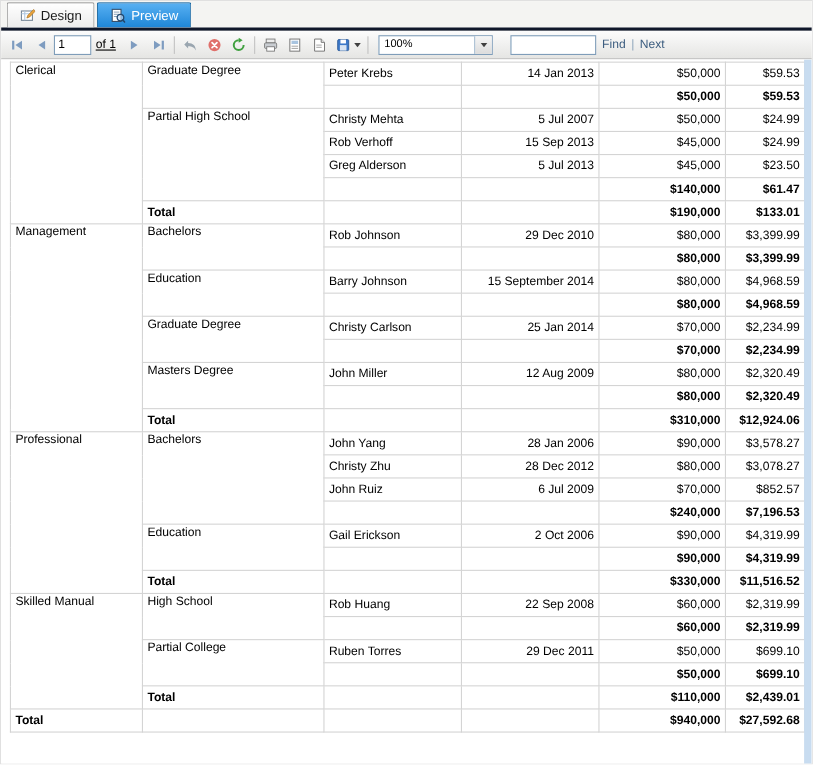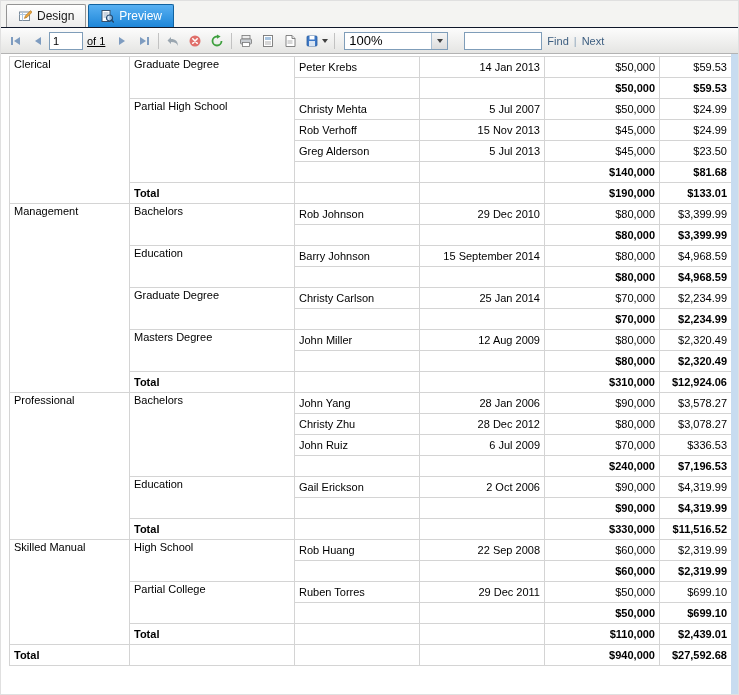--- a/index.html
+++ b/index.html
@@ -1,35 +1,35 @@
 <!DOCTYPE html>
 <html style="--subtotal-bg: #98A8C8; --total-bg: #AFEBEB; --grand-total-bg: #DDA0DD; --active-tab: #1E86D8; --gutter: #C8DCF0;"><head>
 <meta charset="utf-8">
 <style>
   * { margin:0; padding:0; box-sizing:border-box; }
   html,body { background:#fff; }
   body { font-family:"Liberation Sans", sans-serif; }
   .viewer { width:739px; height:695px; overflow:hidden; background:#fff; position:relative; border:1px solid #E0E0E0; }
 
   
-  .tabstrip { height:27px; background:#F4F4F2; display:flex; align-items:flex-end; padding-left:5px; gap:2px; border-bottom:1px solid #0f172a; }
+  .tabstrip { height:27px; background:#F4F4F2; display:flex; align-items:flex-end; padding-left:5px; gap:2px; border-bottom:3px solid #0f172a; }
   .tab { display:inline-flex; align-items:center; gap:5px; height:23px; padding:0 11px; font-size:12px; color:#1a1a1a;
          border:1px solid #949494; border-bottom:none; border-radius:2px 2px 0 0;
          background:linear-gradient(#FFFFFF,#ECECEC); cursor:default; }
   .tab.active { background:linear-gradient(#58B0F2,#1E86D8); border-color:#11629F; color:#fff; }
 
   
   .toolbar { height:26px; background:linear-gradient(#FCFCFC,#E5E5E3); border-bottom:1px solid #B3B3B3; display:flex; align-items:center; padding:0 4px; }
   .tbtn { width:22px; height:22px; display:flex; align-items:center; justify-content:center; border-radius:2px; flex:0 0 auto; }
   .tbtn.wide { width:30px; }
   .sep { width:1px; height:16px; background:#C2C2C2; margin:0 3px; flex:0 0 auto; }
   .page-input { width:34px; height:18px; border:1px solid #7F9DB9; font:11px "Liberation Sans",sans-serif; padding-left:3px; background:#fff; }
   .of-label { font-size:11px; margin:0 6px 0 4px; color:#000; white-space:nowrap;text-decoration:underline; }
   .zoom-combo { display:flex; align-items:center; width:104px; height:18px; border:1px solid #7F9DB9; background:#fff; margin-left:6px; flex:0 0 auto; }
-  .zoom-value { flex:1; font-size:13px; padding-left:4px; color:#000; }
+  .zoom-value { flex:1; font-size:10px; padding-left:4px; color:#000; }
   .zoom-arrow-btn { width:16px; height:16px; background:linear-gradient(#F5F5F5,#DCDCDC); border-left:1px solid #A8BED2; display:flex; align-items:center; justify-content:center; }
   .caret { width:0; height:0; border-left:3px solid transparent; border-right:3px solid transparent; border-top:4px solid #404040; }
   .find-input { width:78px; height:18px; border:1px solid #7F9DB9; margin-left:16px; font:11px "Liberation Sans",sans-serif; padding-left:3px; background:#fff; }
   .link-label { font-size:11px; color:#3D5E80; margin:0 5px; white-space:nowrap;text-align:center; }
   .pipe { color:#90A6BC; font-size:11px; }
 
   
   .report-area { position:relative; height:642px; background:#fff; overflow:hidden; }
   .right-gutter { position:absolute; top:0; right:0; width:7px; height:100%; background:#C8DCF0; }
   table.report { border-collapse:collapse; margin:2px 0 0 8px; table-layout:fixed; width:722px; font-size:11px; color:#000;padding-left:48px; }
@@ -180,35 +180,35 @@
           </tr>
           <tr class="detail-row">
             <td class="edu-cell" rowspan="4">Partial High School</td>
             <td>Christy Mehta</td>
             <td class="num">5 Jul 2007</td>
             <td class="num">$50,000</td>
             <td class="num">$24.99</td>
           </tr>
           <tr class="detail-row">
             <td>Rob Verhoff</td>
-            <td class="num">15 Nov 2013</td>
+            <td class="num">15 Sep 2013</td>
             <td class="num">$45,000</td>
             <td class="num">$24.99</td>
           </tr>
           <tr class="detail-row">
             <td>Greg Alderson</td>
             <td class="num">5 Jul 2013</td>
             <td class="num">$45,000</td>
             <td class="num">$23.50</td>
           </tr>
           <tr class="subtotal-row">
             <td class="sub"></td>
             <td class="sub"></td>
             <td class="sub num b">$140,000</td>
-            <td class="sub num b">$81.68</td>
+            <td class="sub num b">$61.47</td>
           </tr>
           <tr class="total-row">
             <td class="tot b">Total</td>
             <td class="tot"></td>
             <td class="tot"></td>
             <td class="tot num b">$190,000</td>
             <td class="tot num b">$133.01</td>
           </tr>
           <tr class="detail-row">
             <td class="occ-cell" rowspan="9">Management</td>
@@ -281,21 +281,21 @@
           <tr class="detail-row">
             <td>Christy Zhu</td>
             <td class="num">28 Dec 2012</td>
             <td class="num">$80,000</td>
             <td class="num">$3,078.27</td>
           </tr>
           <tr class="detail-row">
             <td>John Ruiz</td>
             <td class="num">6 Jul 2009</td>
             <td class="num">$70,000</td>
-            <td class="num">$336.53</td>
+            <td class="num">$852.57</td>
           </tr>
           <tr class="subtotal-row">
             <td class="sub"></td>
             <td class="sub"></td>
             <td class="sub num b">$240,000</td>
             <td class="sub num b">$7,196.53</td>
           </tr>
           <tr class="detail-row">
             <td class="edu-cell" rowspan="2">Education</td>
             <td>Gail Erickson</td>

